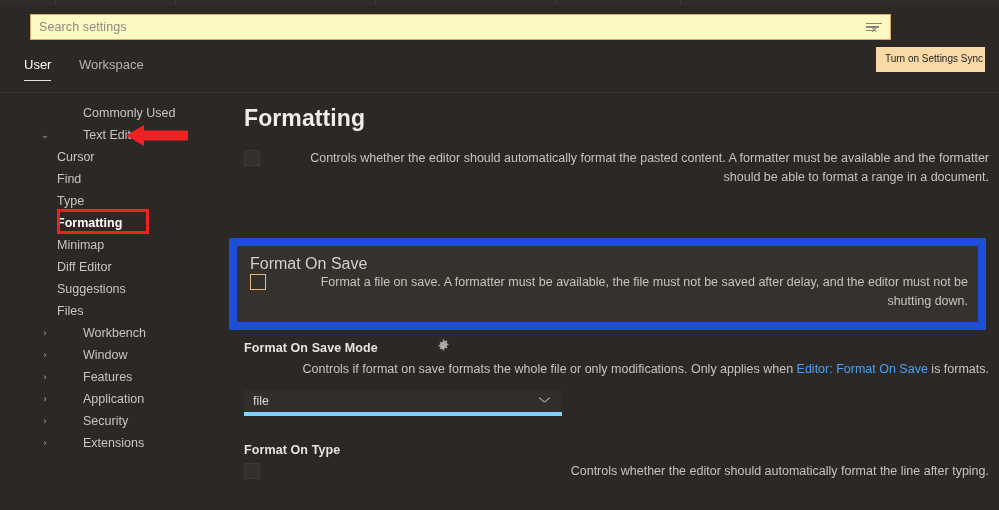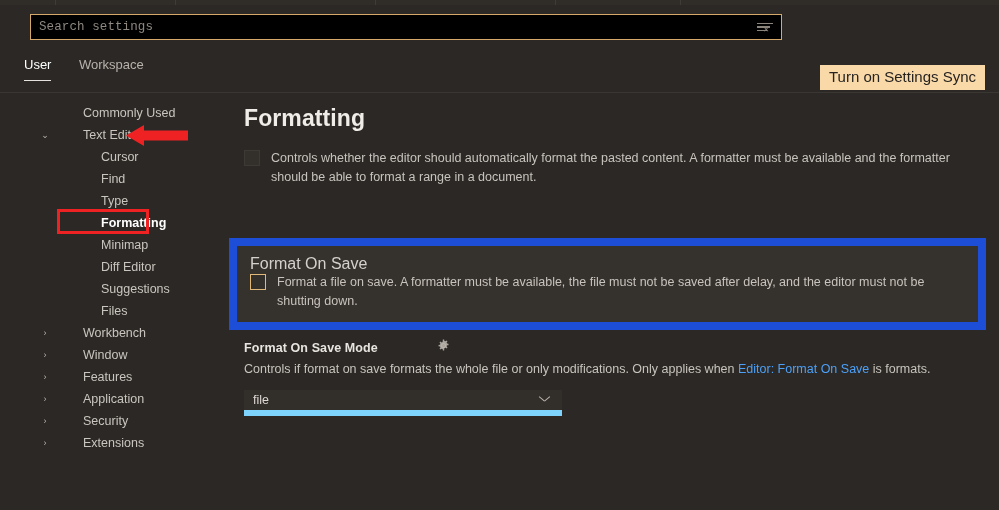--- a/index.html
+++ b/index.html
@@ -35,27 +35,26 @@
   
   .searchrow {
     position: absolute;
     top: 5px; left: 0;
     width: 999px; height: 41px;
     background: #2b2825;
   }
   .searchbox {
     position: absolute;
     left: 30px; top: 9px;
-    width: 752px; height: 26px;
-    background: #000000;
+    width: 861px; height: 26px;
+    background: #fef9c3;
     border: 1px solid #d4a96a;
     box-sizing: border-box;
     display: flex;
     align-items: center;
-    font-family: Liberation Mono, monospace;
   }
   .searchbox .ph {
     font-size: 12.5px;
     color: #8e8881;
     padding-left: 8px;
     letter-spacing: 0.1px;
   }
   .filter-icon {
     position: absolute;
     right: 6px; top: 50%;
@@ -99,25 +98,25 @@
   }
   .tab.active {
     color: #ffffff;
     border-bottom: 1px solid #e6e2dd;
   }
   .tab-user { left: 24px; }
   .tab-ws { left: 79px; }
 
   .sync-btn {
     position: absolute;
-    right: 14px; top: 19px;
+    right: 14px; top: 1px;
     background: #fad9a8;
     color: #262320;
-    font-size: 15px;
-    padding: 5px 9px 6px 9px;
+    font-size: 10px;
+    padding: 5px 2px 6px 9px;
     border: none;
     font-family: "Liberation Sans", sans-serif;
     cursor: pointer;
     line-height: 14px;
   }
 
   
   .sidebar {
     position: absolute;
     top: 93px; left: 0;
@@ -141,21 +140,21 @@
     position: absolute;
     left: 39px;
     width: 12px;
     text-align: center;
     font-size: 9px;
     color: #bdb7b0;
     line-height: 1;
   }
   .tree-item .lbl { padding-left: 55px; }
   .tree-item.lvl1 .lbl { padding-left: 83px; }
-  .tree-item.lvl2 .lbl { padding-left: 101px; }
+  .tree-item.lvl2 .lbl { padding-left: 57px; }
 
   .tree-item.highlight .lbl {
     color: #ffffff;
     font-weight: bold;
   }
 
   
   .redbox-formatting {
     position: absolute;
     left: 57px; top: 209px;
@@ -220,20 +219,21 @@
   .cb.focused {
     border: 1px solid #e0b87a;
     background: #332f2b;
   }
   .s-desc {
     font-size: 12.5px;
     color: #c8c3bc;
     line-height: 19px;
     margin-left: 11px;
     flex: 1 1 auto;
+    text-align: right;
   }
   .s-desc.nocb { margin-left: 0; }
   .s-desc a {
     color: #4da0f7;
     text-decoration: none;
     cursor: pointer;
   }
 
   
   .setting-paste     { top: 56px; }
@@ -261,21 +261,21 @@
     width: 15px; height: 15px;
     z-index: 3;
   }
 
   
   .selectbox {
     position: relative;
     margin-top: 11px;
     width: 318px; height: 26px;
     background: #322e2a;
-    border-bottom: 6px solid #7dd3fc;
+    border-bottom: 4px solid #7dd3fc;
     box-sizing: border-box;
     display: flex;
     align-items: center;
     cursor: pointer;
   }
   .selectbox .val {
     font-size: 12.5px;
     color: #ddd8d2;
     padding-left: 9px;
   }
@@ -421,14 +421,21 @@
     <div class="s-title">Format On Save Mode</div>
     <div class="s-desc nocb">
       <span>Controls if format on save formats the whole file or only modifications. Only applies when </span><a>Editor: Format On Save</a><span> is formats.</span>
     </div>
     <div class="selectbox">
       <span class="val">file</span>
       <span class="chev"></span>
     </div>
   </div>
 
+  <div class="setting setting-type">
+    <div class="s-title">Format On Type</div>
+    <div class="s-body">
+      <div class="cb"></div>
+      <div class="s-desc">Controls whether the editor should automatically format the line after typing.</div>
+    </div>
+  </div>
 
 </div>
 
 </body></html>

